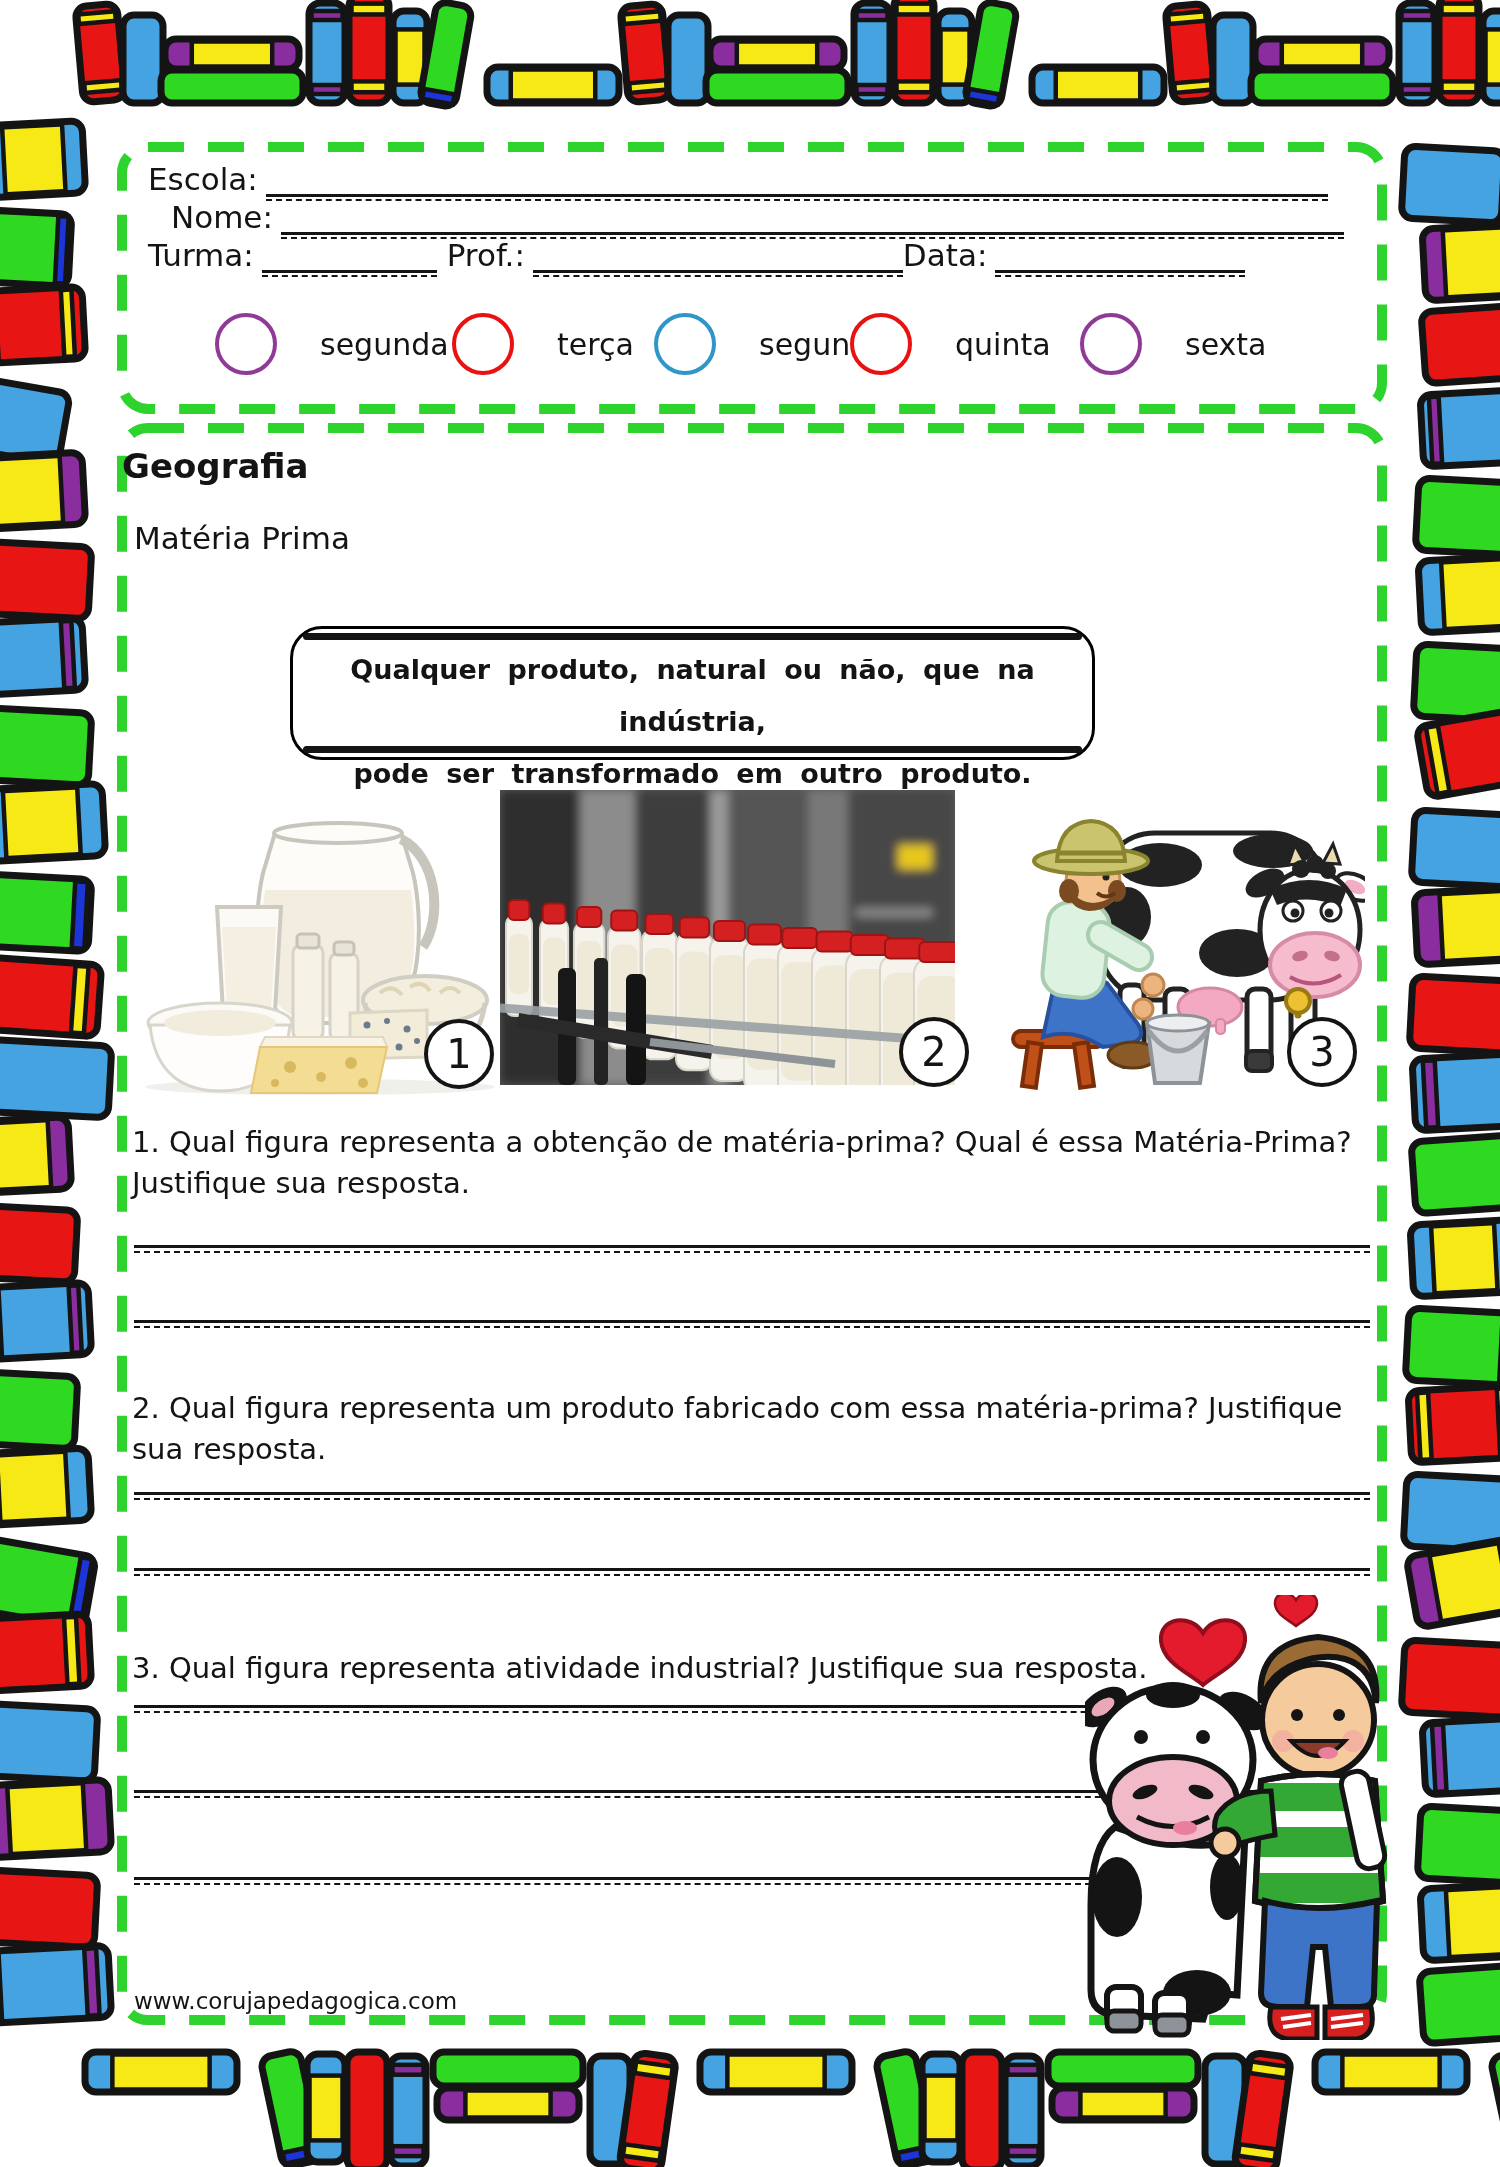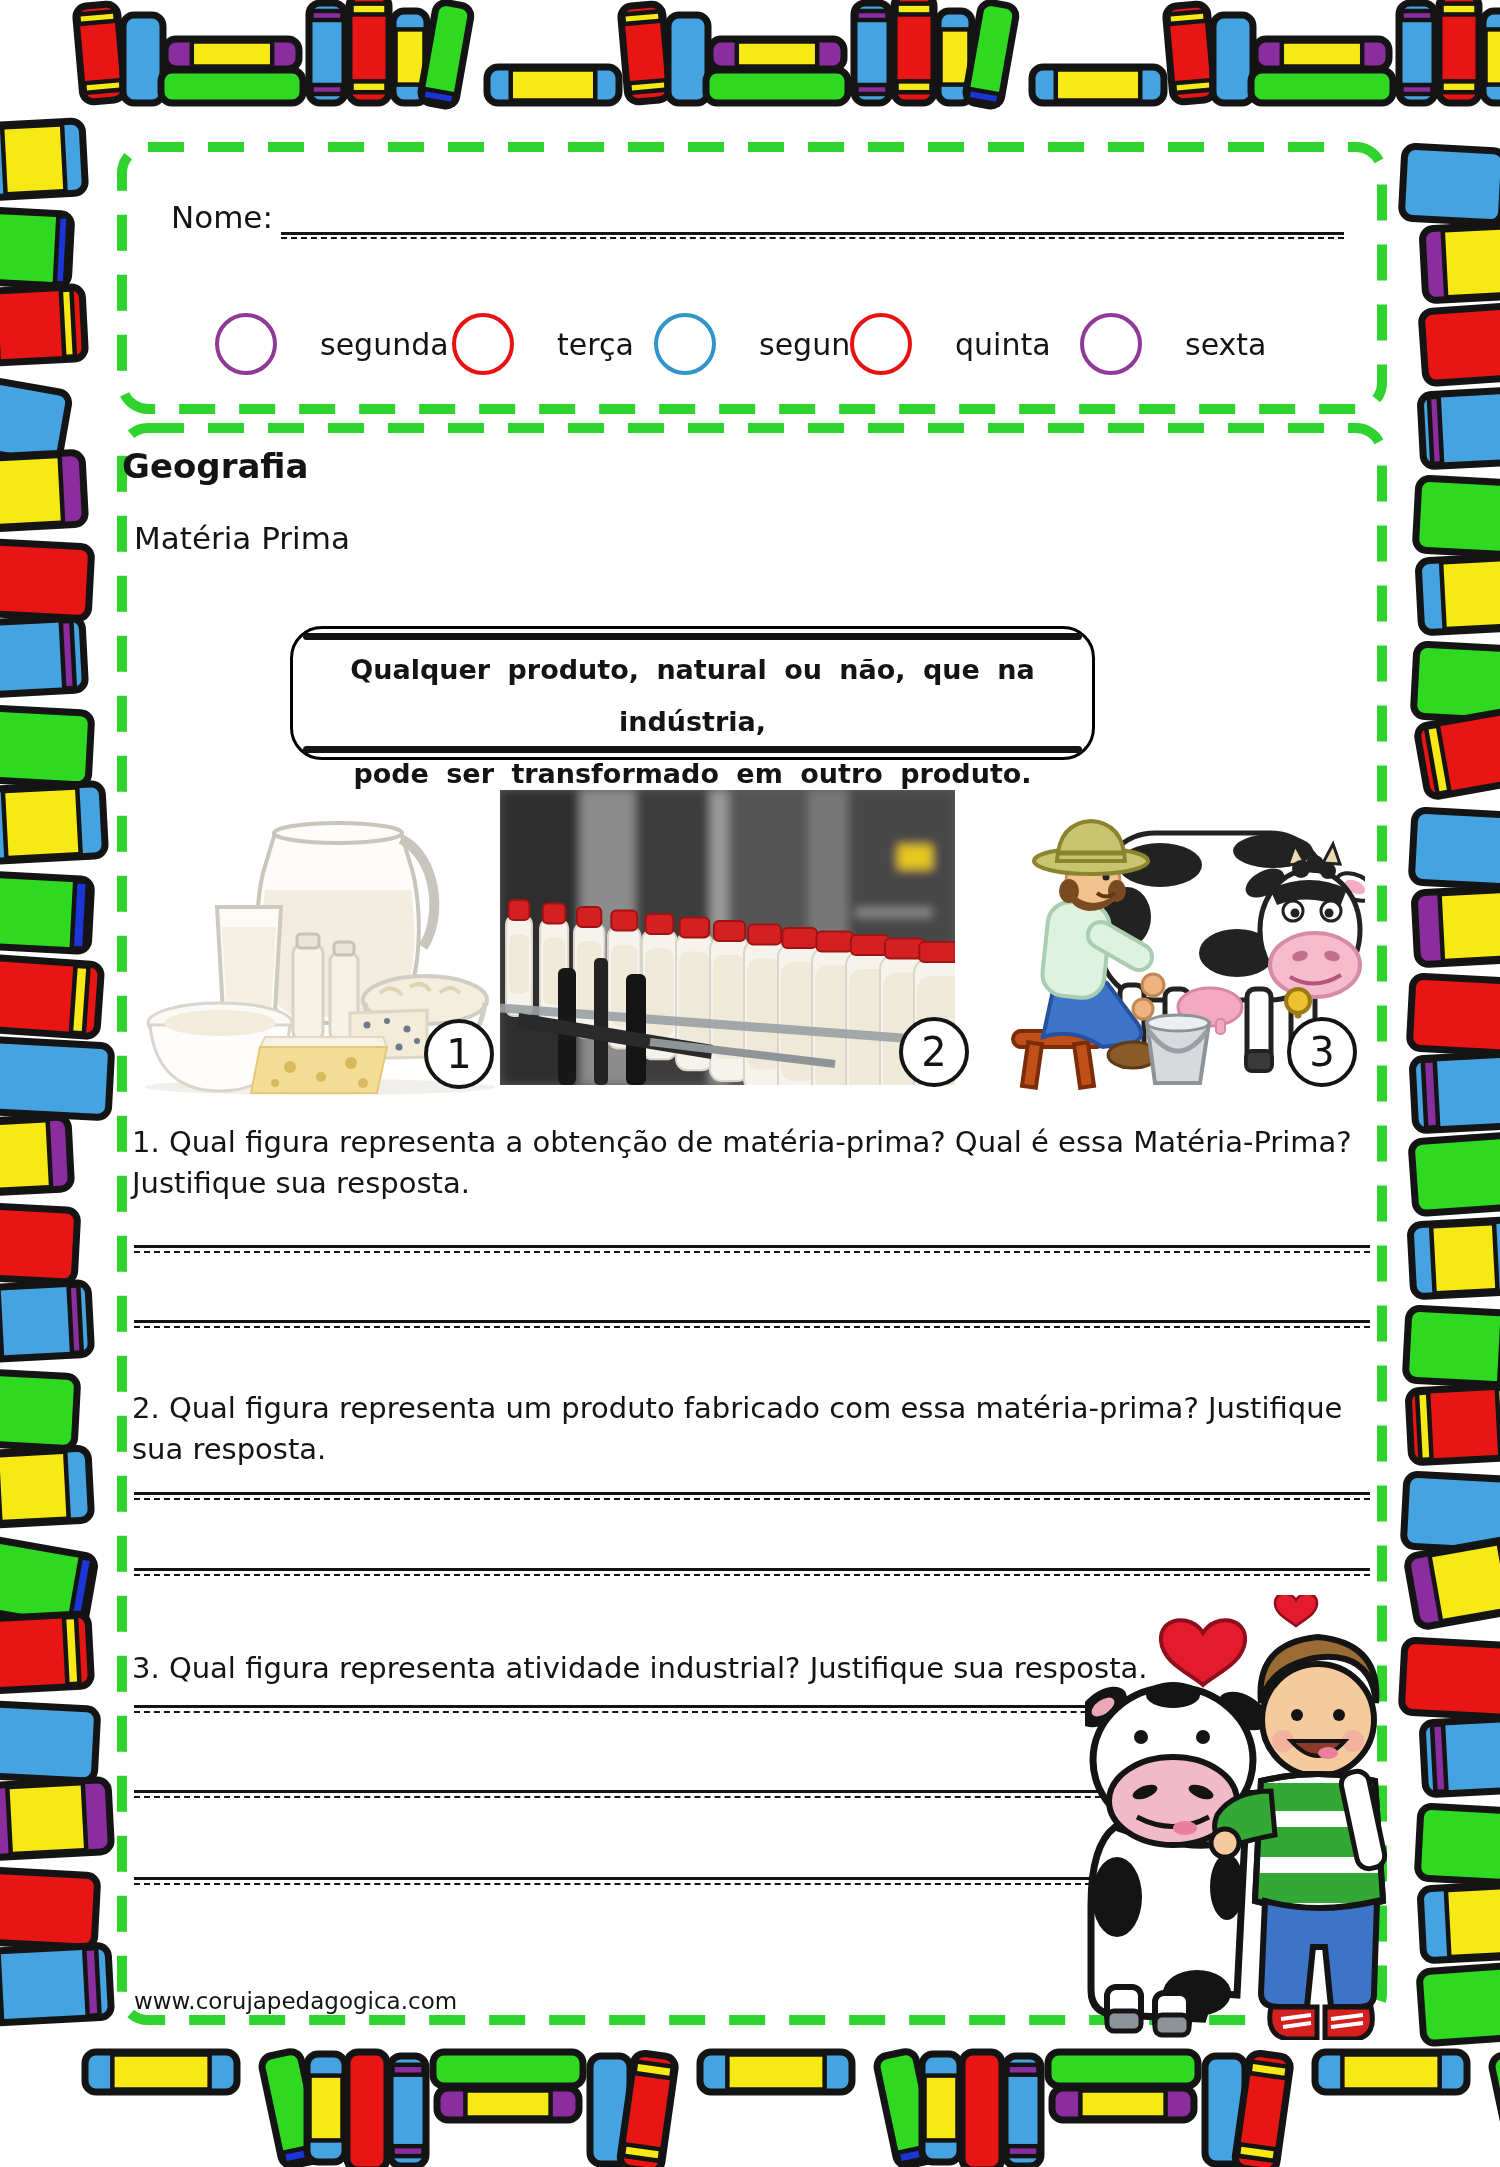--- a/index.html
+++ b/index.html
@@ -442,23 +442,35 @@
       </g>
       <g transform="translate(1419 1972) rotate(-4)">
         <rect x="0" y="0" width="132" height="72" rx="11" fill="#2fd922" stroke="#141414" stroke-width="7" stroke-linejoin="round"></rect>
         <rect x="114.84" y="2.5" width="13.200000000000001" height="67" fill="#1b35d6" stroke="#141414" stroke-width="4.5"></rect>
       </g>
       <rect x="122" y="147" width="1260" height="262" rx="26" fill="none" stroke="#2ed32e" stroke-width="10" stroke-dasharray="36 24"></rect>
       <rect x="122" y="428" width="1260" height="1592" rx="26" fill="none" stroke="#2ed32e" stroke-width="10" stroke-dasharray="36 24"></rect>
     </svg>
 
   <div class="header-box">
+    <div class="frow" style="top:10px;right:54px;">
+      <span class="lbl">Escola:</span>
+      <span class="fill grow"></span>
+    </div>
     <div class="frow" style="top:48px;right:38px;margin-left:23px;">
       <span class="lbl">Nome:</span>
       <span class="fill grow"></span>
+    </div>
+    <div class="frow" style="top:86px;">
+      <span class="lbl">Turma:</span>
+      <span class="fill w1"></span>
+      <span class="lbl ml">Prof.:</span>
+      <span class="fill w2"></span>
+      <span class="lbl">Data:</span>
+      <span class="fill w3"></span>
     </div>
     <div class="wrow">
       <div class="wday" style="left:93px">
         <span class="wcirc" style="border-color: rgb(142, 58, 150);"></span>
         <span>segunda</span>
       </div>
       <div class="wday" style="left:330px">
         <span class="wcirc" style="border-color: rgb(232, 18, 18);"></span>
         <span>terça</span>
       </div>

